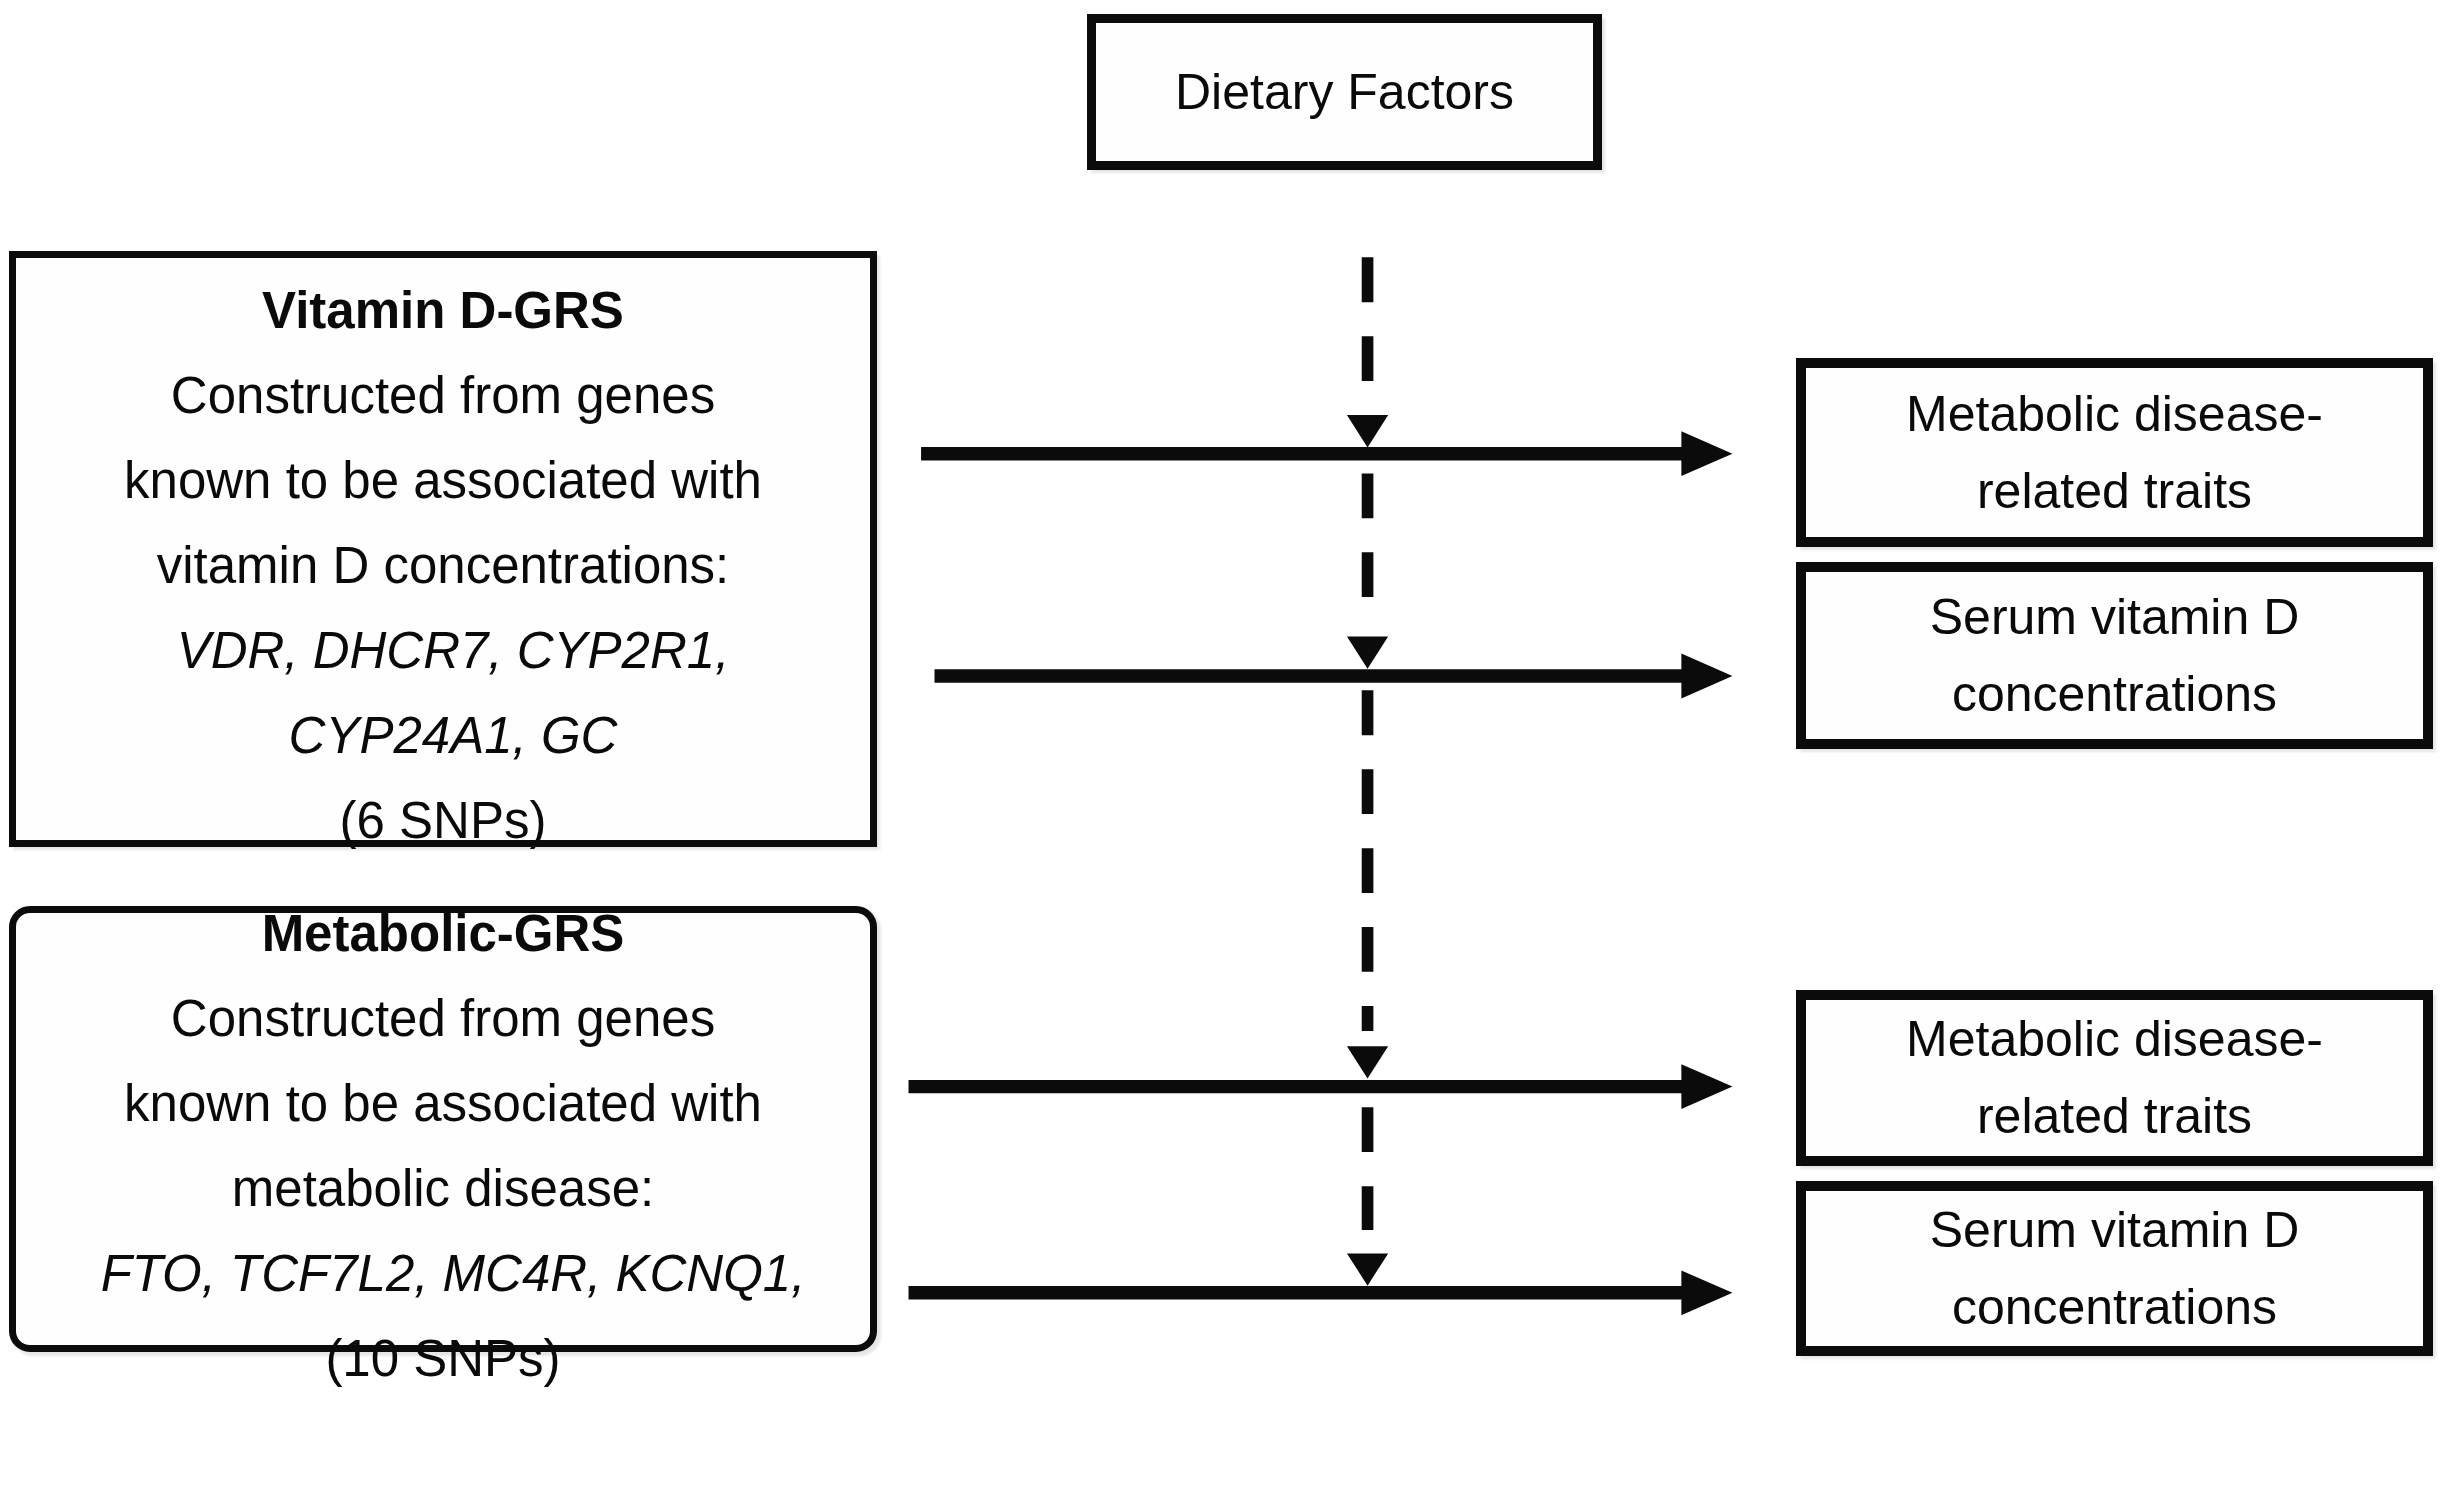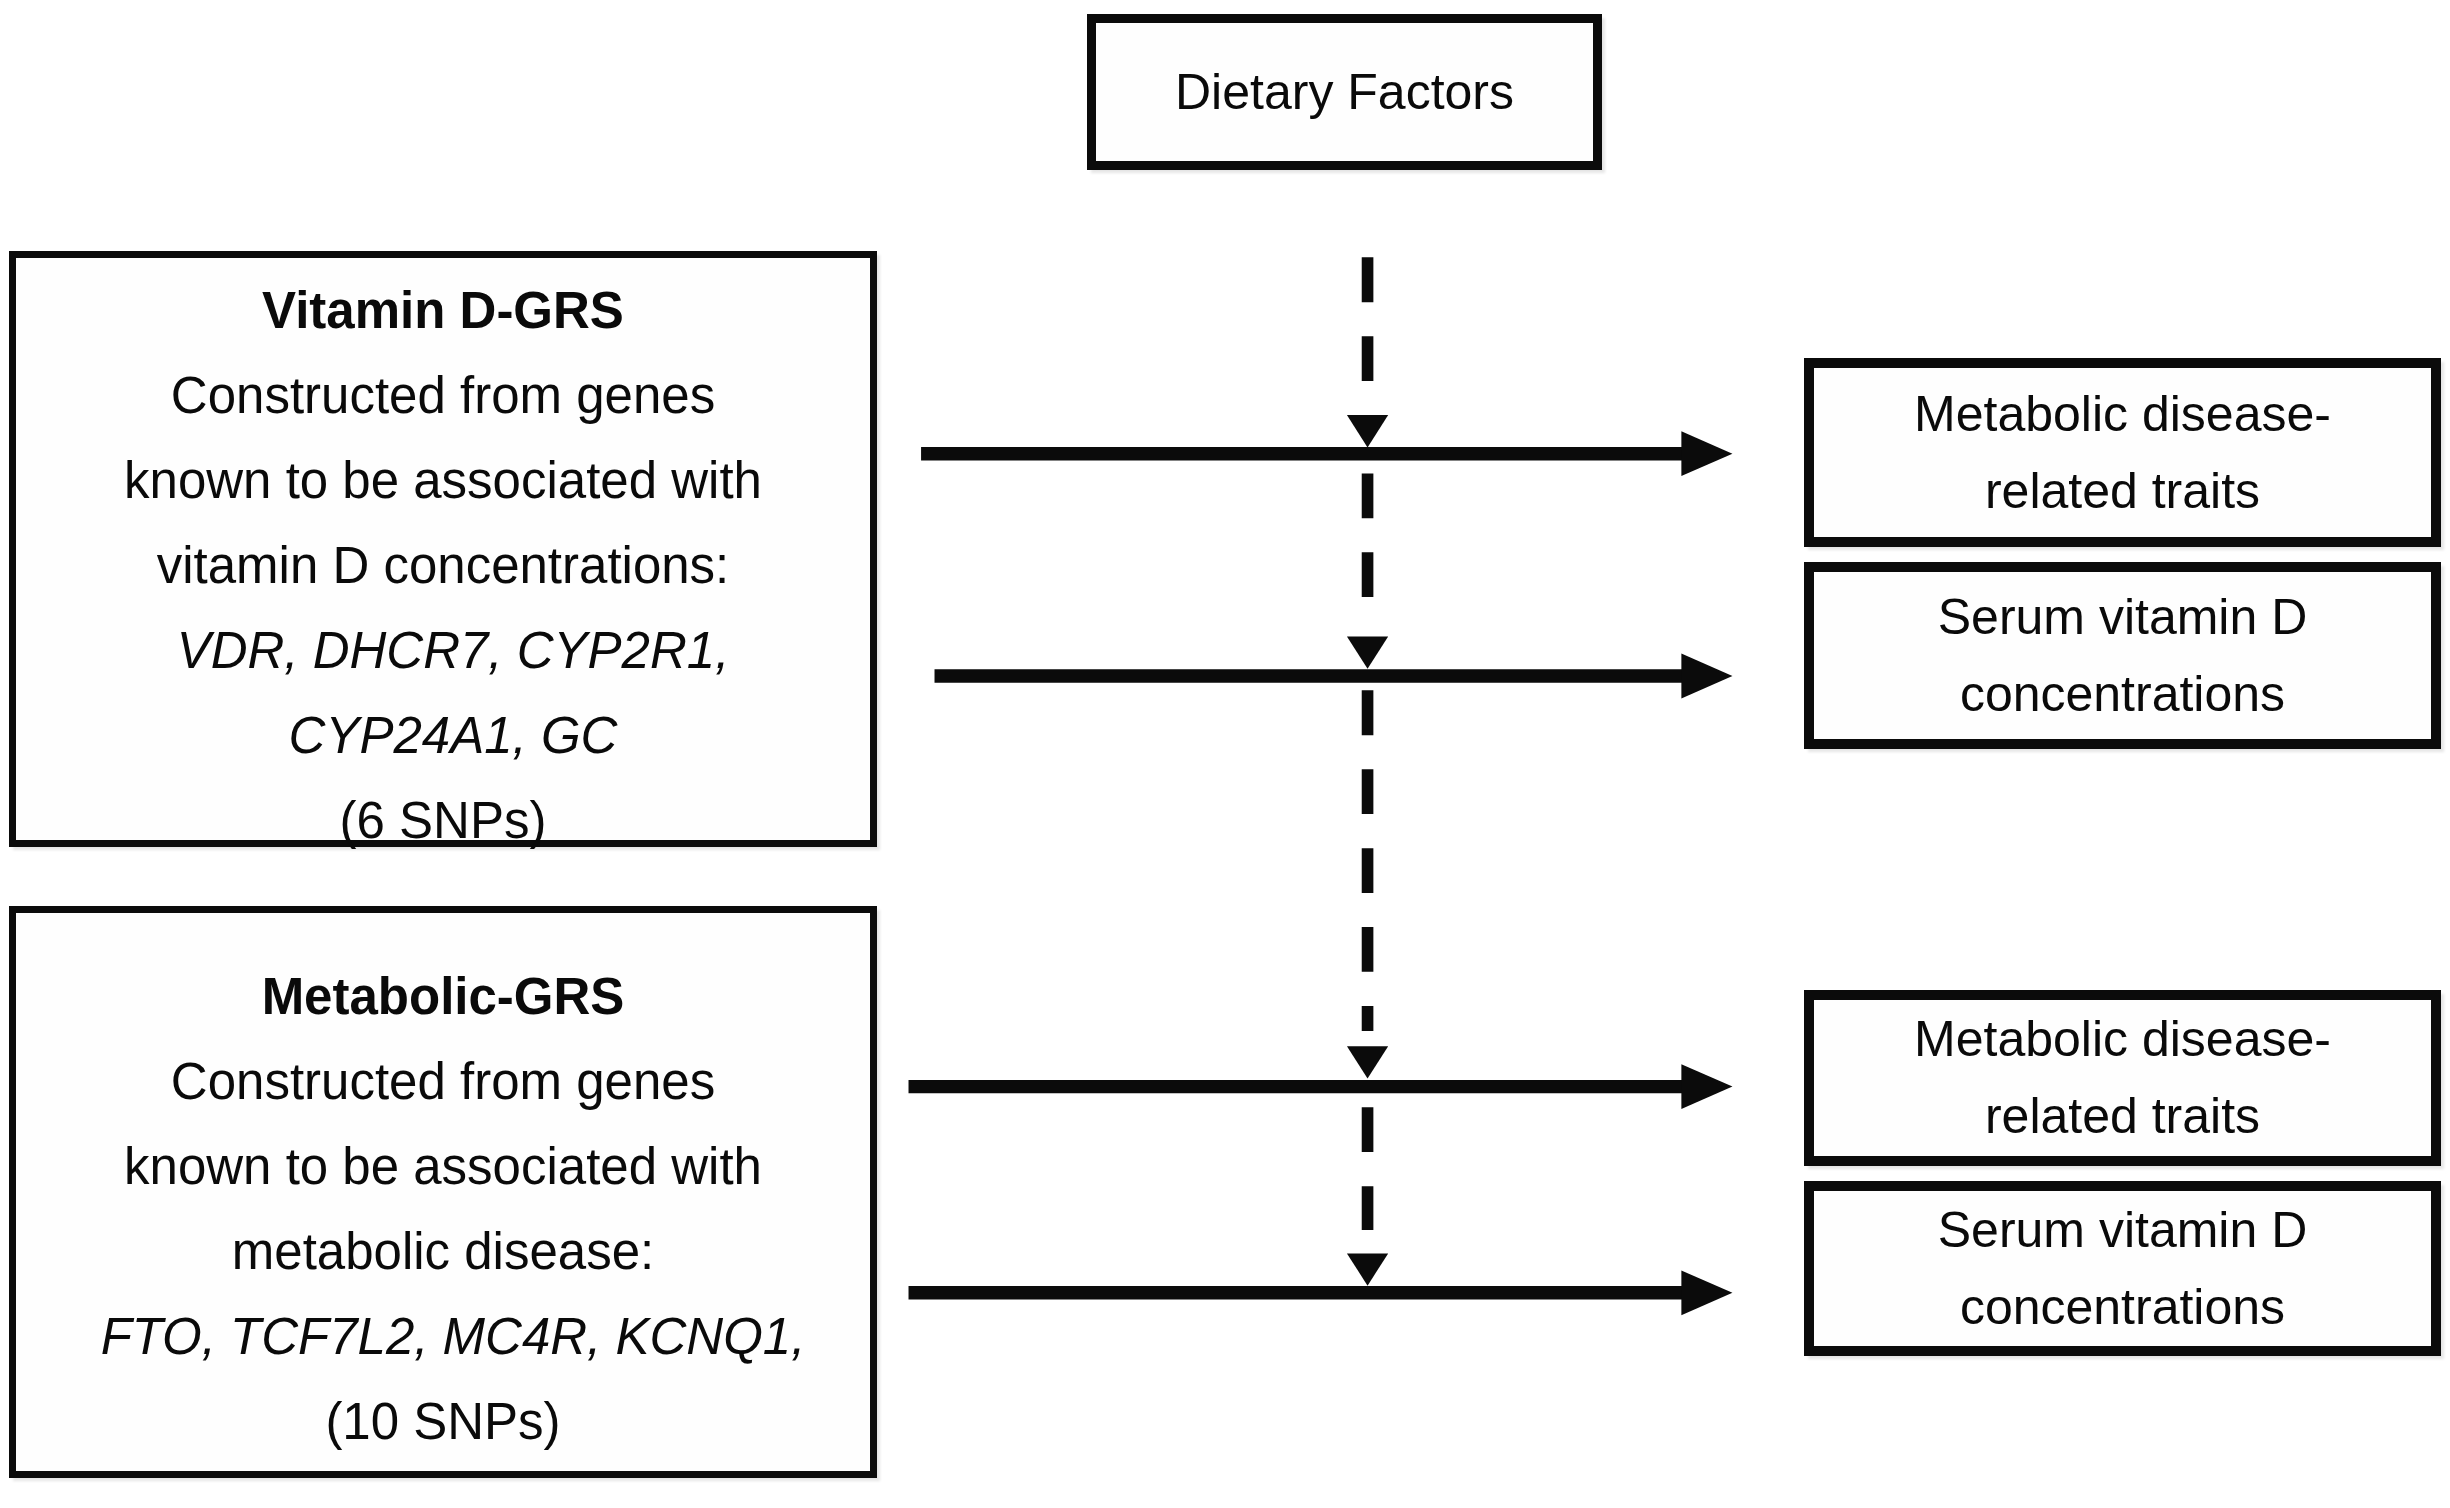--- a/index.html
+++ b/index.html
@@ -43,30 +43,29 @@
     font-size: 50px;
   }
 
   .grs-box {
     left: 9px; width: 868px;
     border-width: 7.2px;
     font-size: 51px;
     line-height: 85px;
   }
   .grs-box.vitd { top: 251px; height: 596px; }
-  .grs-box.metabolic { top: 906px; height: 572px; }
+  .grs-box.metabolic { top: 906px; height: 446px; border-radius: 21px; }
   .grs-box .title { font-weight: bold; margin-top: 33px; }
   .grs-box .genes { font-style: italic; padding-left: 20px; }
 
   .outcome-box {
     left: 1796px; width: 637px;
     border-width: 10px;
     font-size: 50px;
     line-height: 77px;
-    margin-left: 8px;
   }
   .outcome-box.o0 { top: 358px;  height: 189px; }
   .outcome-box.o1 { top: 562px;  height: 187px; }
   .outcome-box.o2 { top: 990px; height: 176px; }
   .outcome-box.o3 { top: 1181px; height: 175px; }
 </style>
 </head>
 <body>
 
 <div class="canvas">

